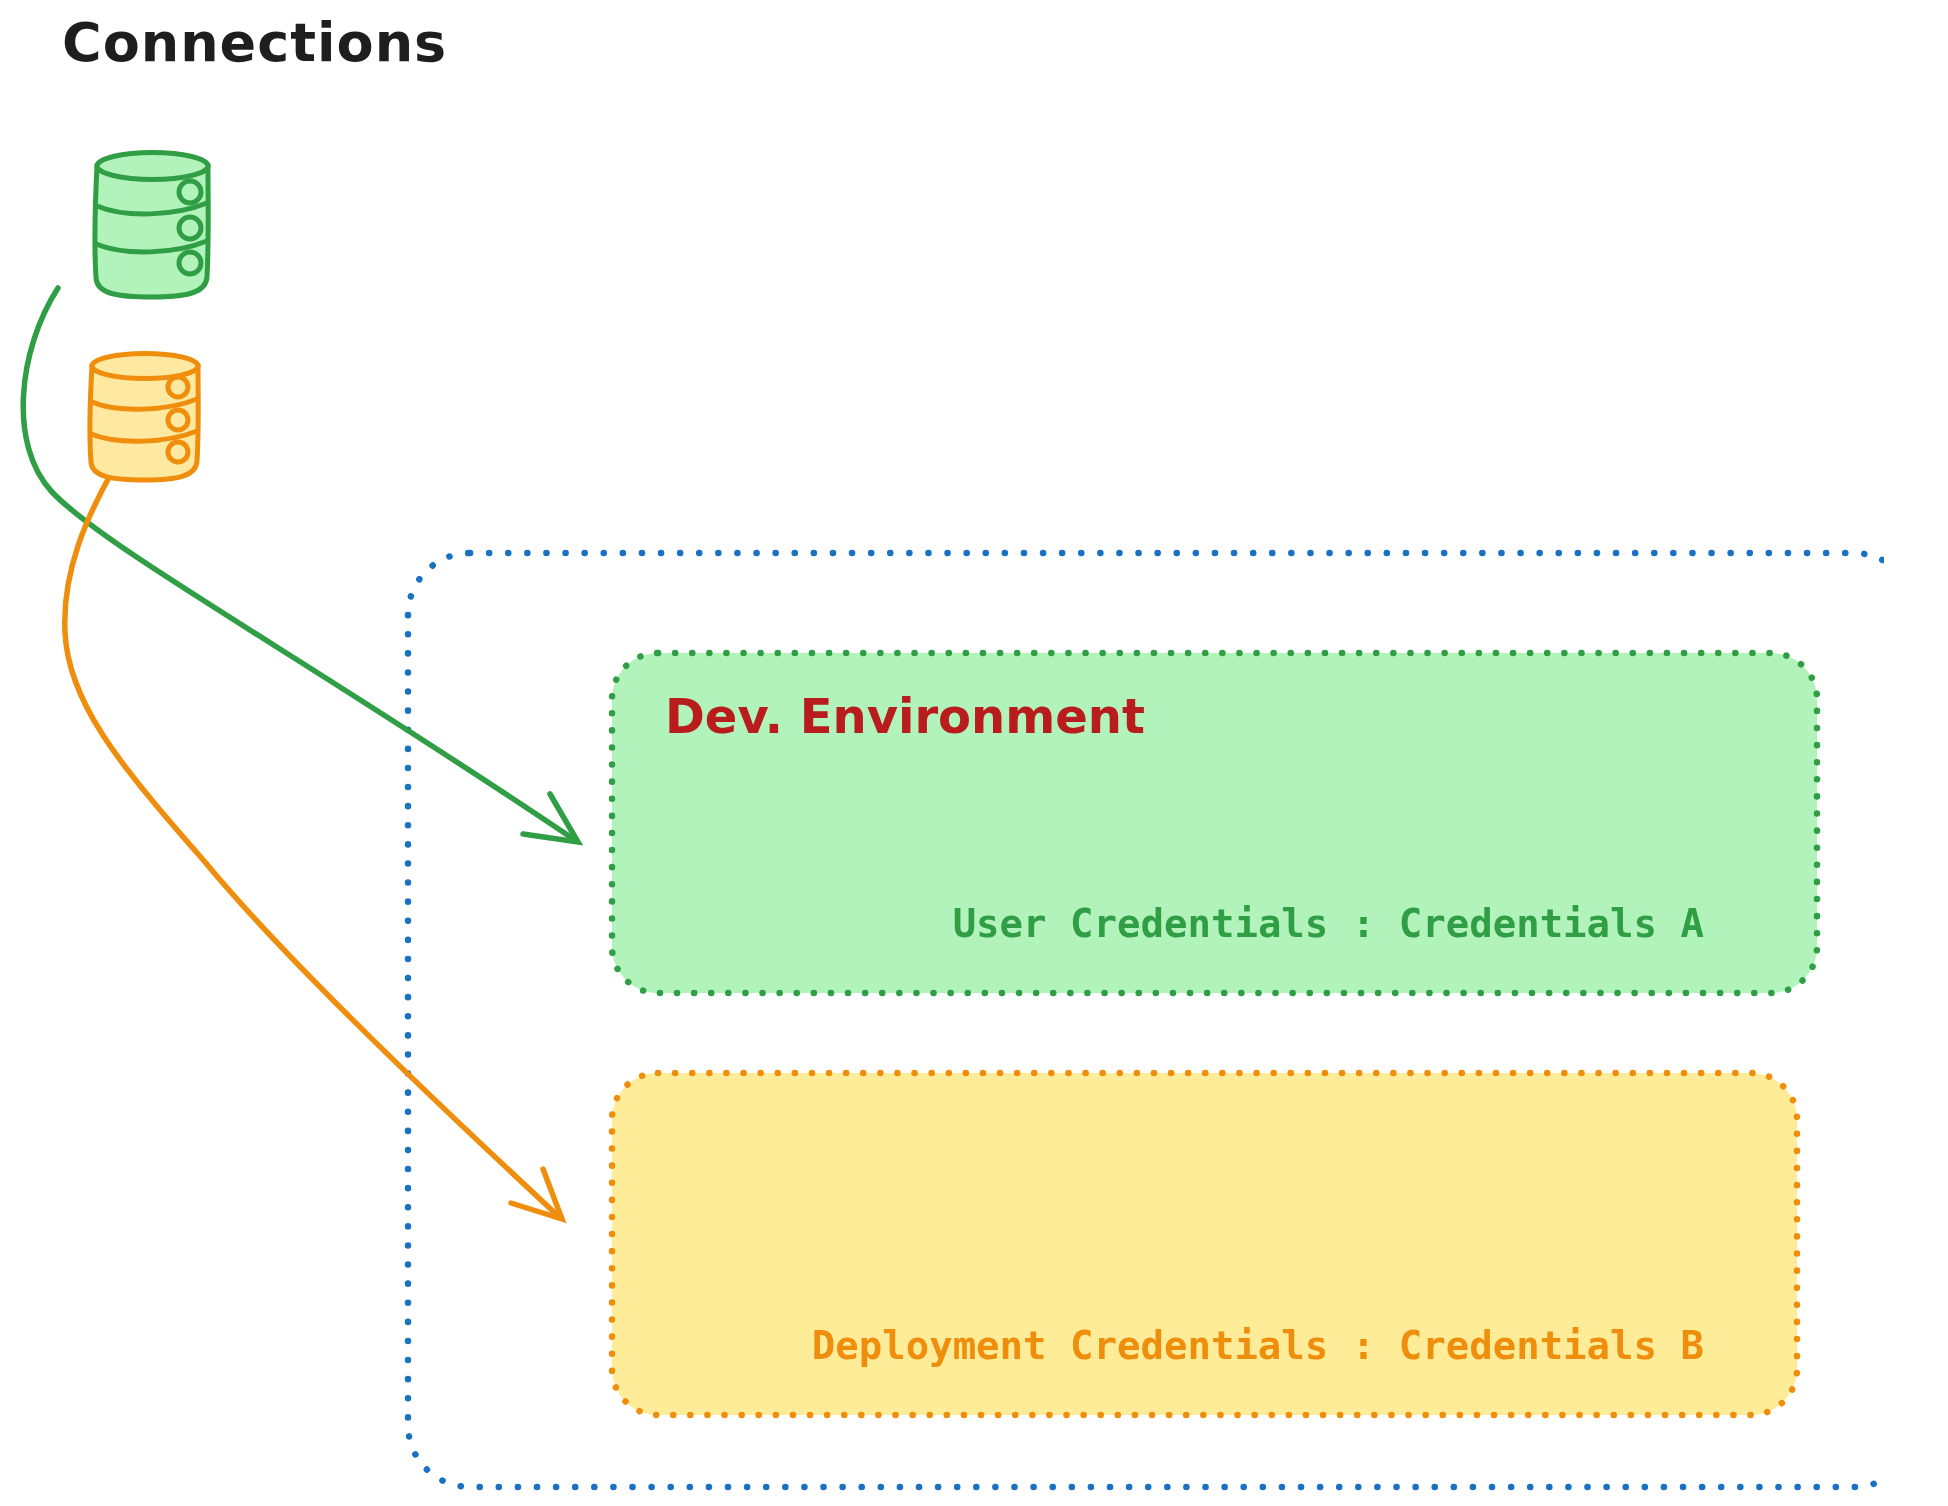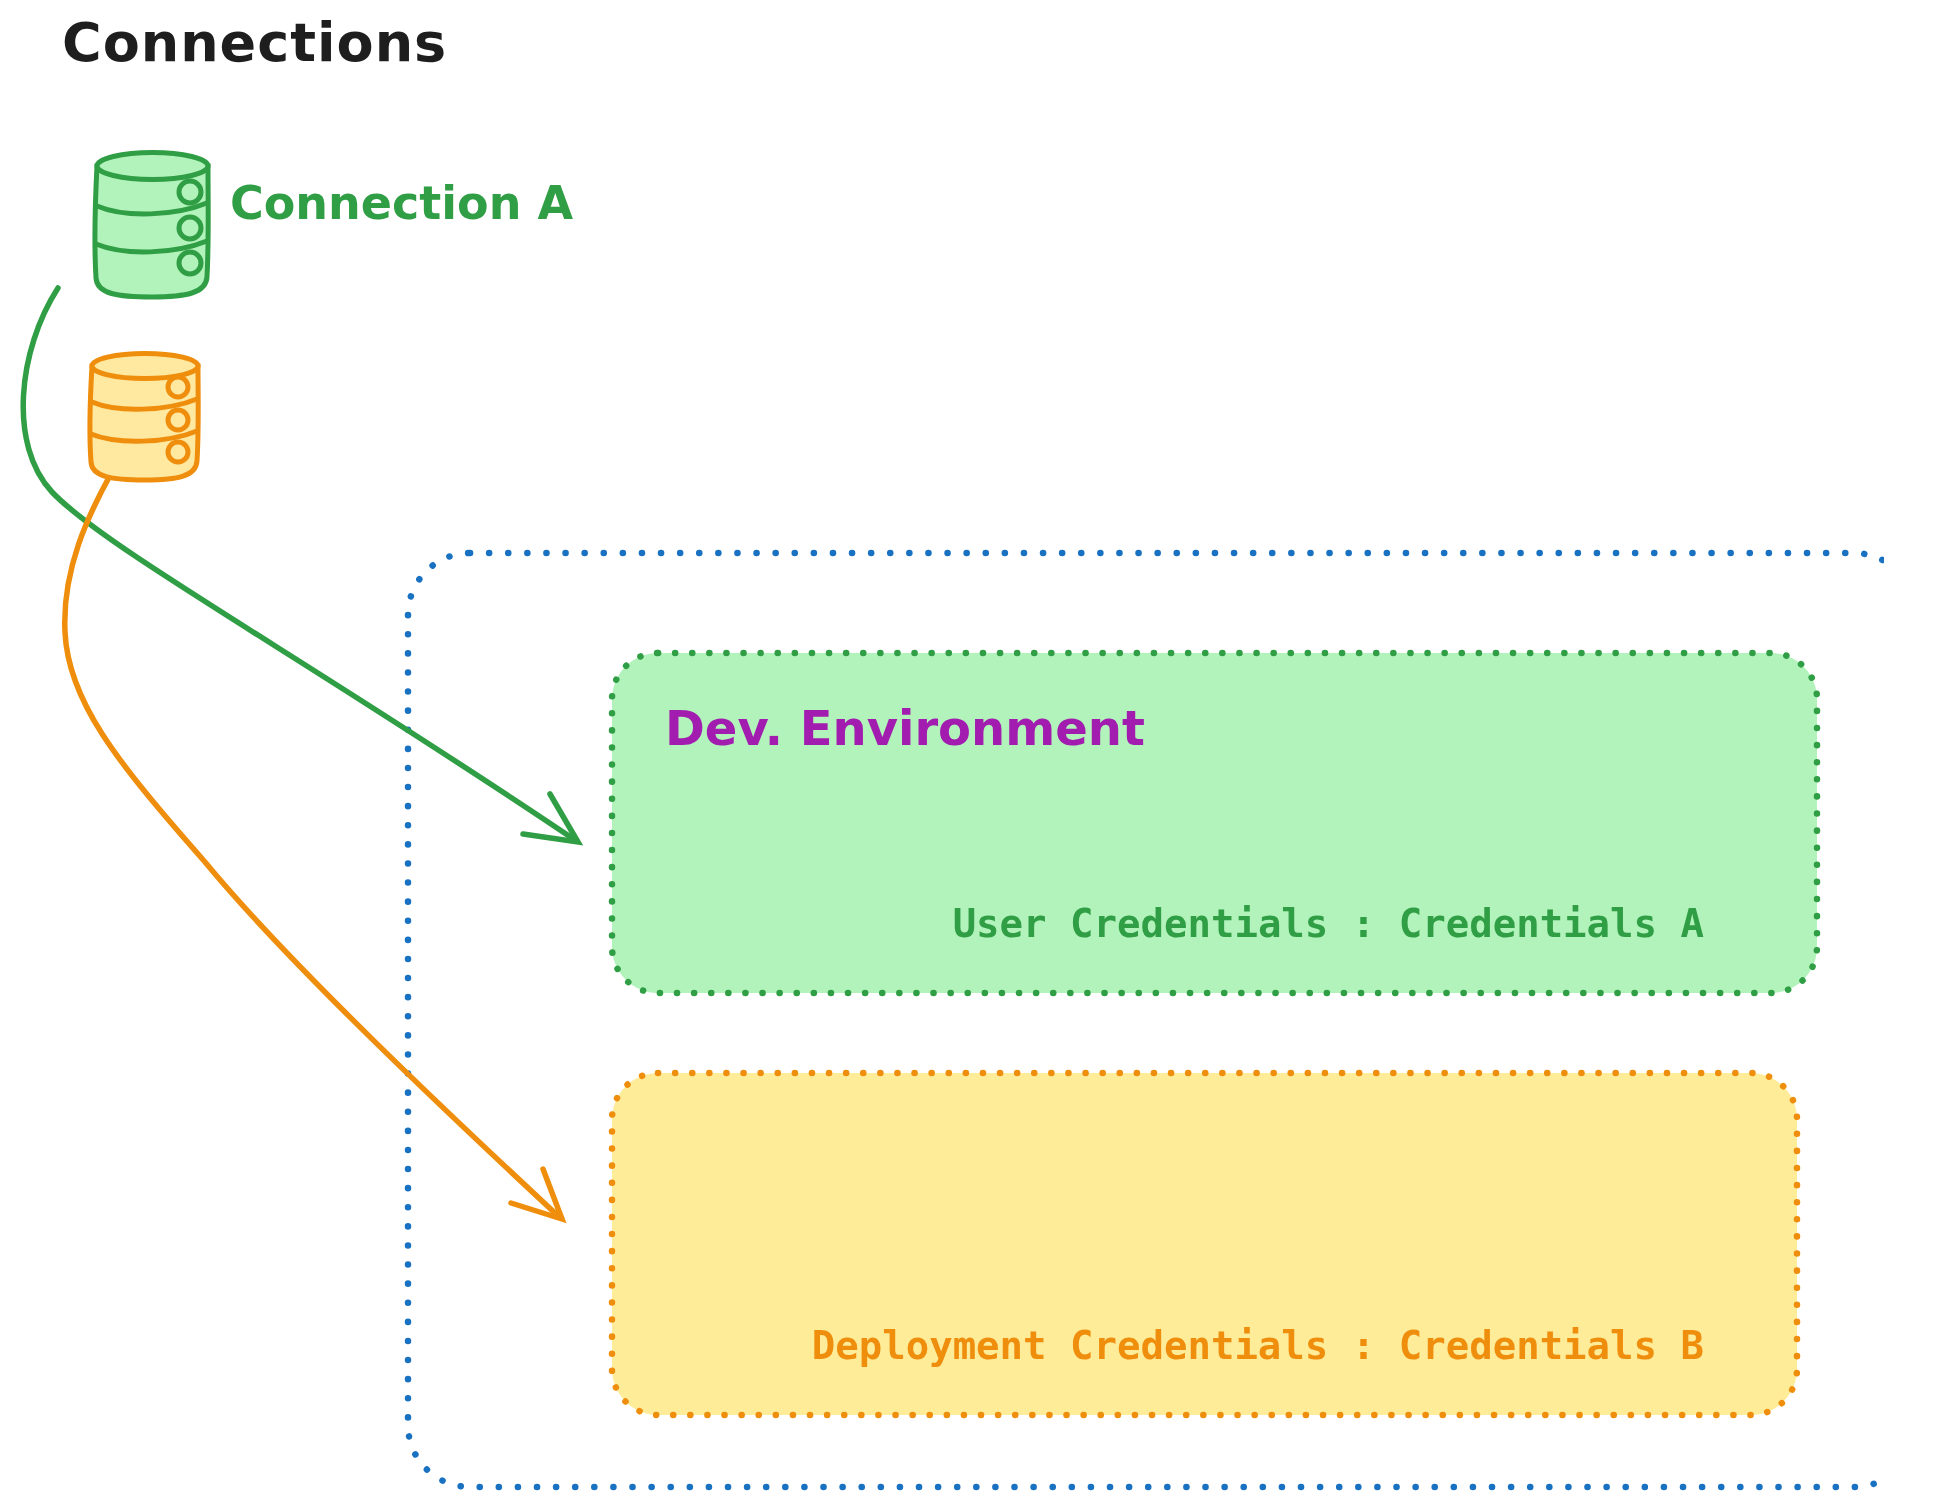--- a/index.html
+++ b/index.html
@@ -55,22 +55,21 @@
     font-weight: 600;
     color: #1971c2;
   }
   .env-title {
     font-size: 48px;
     font-weight: 600;
   }
   .env-title.dev {
     left: 665px;
     top: 692px;
-    color: #a21caf;
-    margin-top: 12px;
+    color: #b91c1c;
   }
   .env-title.prod {
     left: 667px;
     top: 1103px;
     color: #ef8e0c;
   }
   .creds {
     font-family: "DejaVu Sans Mono", "Liberation Mono", monospace;
     font-size: 39px;
     font-weight: 700;
@@ -132,21 +131,20 @@
       <path d="M91 434 C118 445, 168 443, 197 431" fill="none"></path>
       <circle cx="178" cy="387" r="10" fill="none"></circle>
       <circle cx="178" cy="420" r="10" fill="none"></circle>
       <circle cx="178" cy="452" r="10" fill="none"></circle>
     </g>
 
   </svg>
 
   <div class="label connections-title">Connections</div>
 
-  <div class="label conn-label conn-a">Connection A</div>
 
 
 
   <div class="label env-title dev">Dev. Environment</div>
 
   <div class="label creds dev">User Credentials : Credentials A</div>
 
 
   <div class="label creds prod">Deployment Credentials : Credentials B</div>
 

